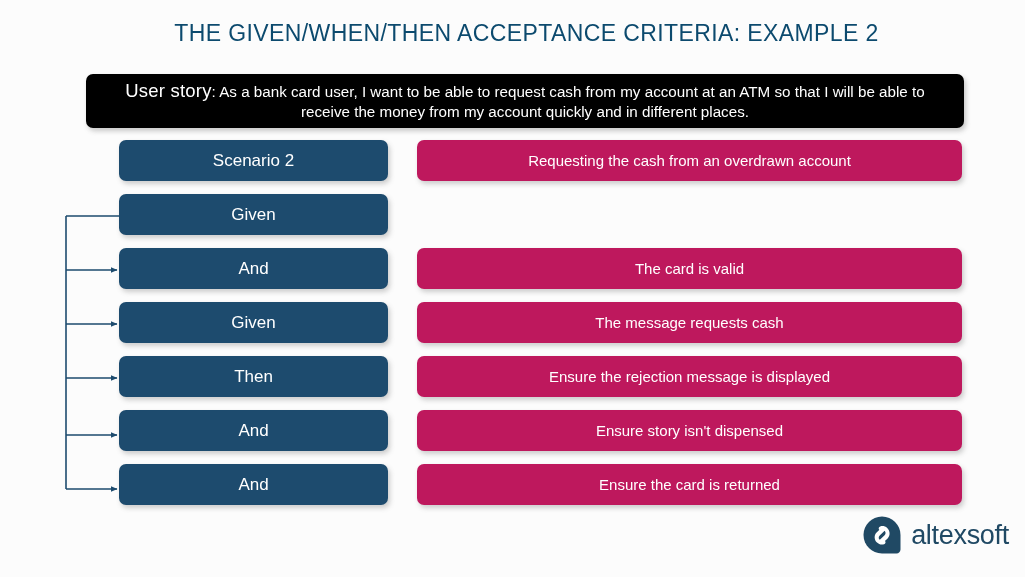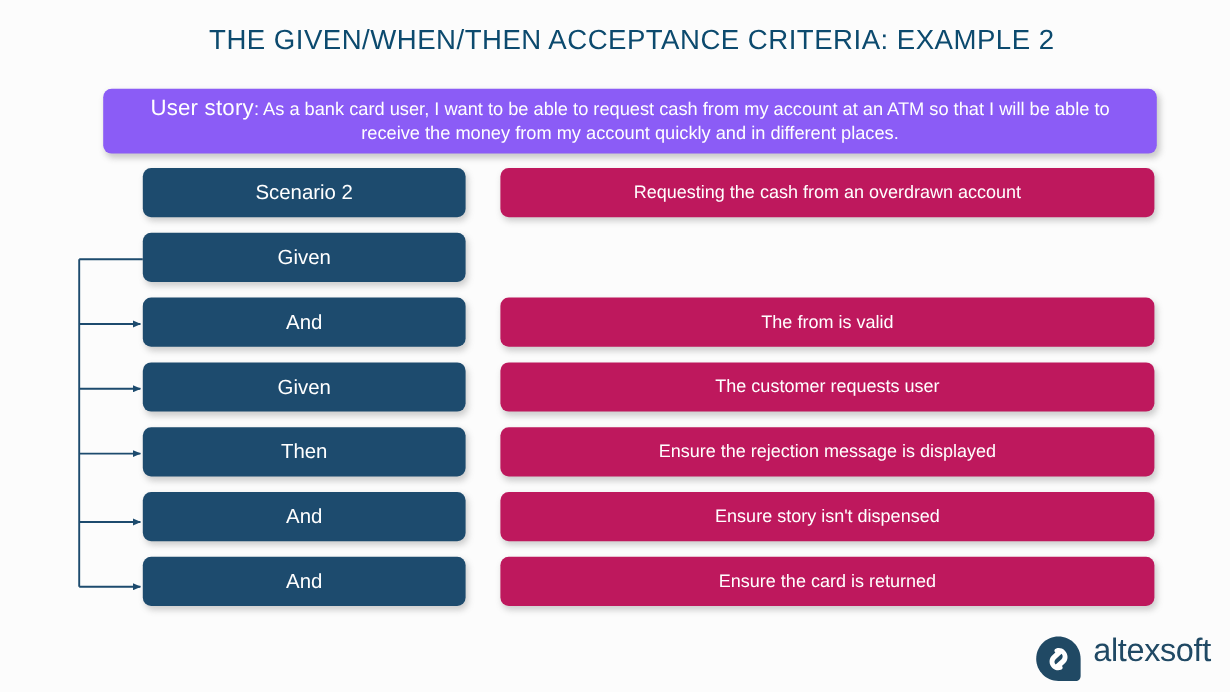--- a/index.html
+++ b/index.html
@@ -38,21 +38,21 @@
     margin-left: 14px;
   }
 
   
   .user-story {
     position: absolute;
     left: 86px;
     top: 74px;
     width: 878px;
     height: 54px;
-    background: #8b5cf6;
+    background: #000000;
     border-radius: 7px;
     box-shadow: 2px 3px 5px rgba(90, 90, 90, 0.32);
     color: #ffffff;
     display: flex;
     align-items: center;
     justify-content: center;
     box-sizing: border-box;
     padding: 0 22px;
   }
   .user-story-text {
@@ -116,23 +116,23 @@
     top: 0;
     width: 1025px;
     height: 577px;
     pointer-events: none;
   }
 
   
   .logo {
     position: absolute;
     right: 16px;
-    bottom: 8px;
+    bottom: 22px;
     display: flex;
-    align-items: flex-start;
+    align-items: center;
     gap: 9px;
   }
   .logo-mark {
     width: 40px;
     height: 40px;
     flex: 0 0 auto;
   }
   .logo-word {
     font-size: 27px;
     color: #204964;
@@ -187,30 +187,30 @@
       <div class="box box-left">
         <span>Given</span>
       </div>
     </div>
 
     <div class="row">
       <div class="box box-left">
         <span>And</span>
       </div>
       <div class="box box-right">
-        <span>The from is valid</span>
+        <span>The card is valid</span>
       </div>
     </div>
 
     <div class="row">
       <div class="box box-left">
         <span>Given</span>
       </div>
       <div class="box box-right">
-        <span>The customer requests user</span>
+        <span>The message requests cash</span>
       </div>
     </div>
 
     <div class="row">
       <div class="box box-left">
         <span>Then</span>
       </div>
       <div class="box box-right">
         <span>Ensure the rejection message is displayed</span>
       </div>

